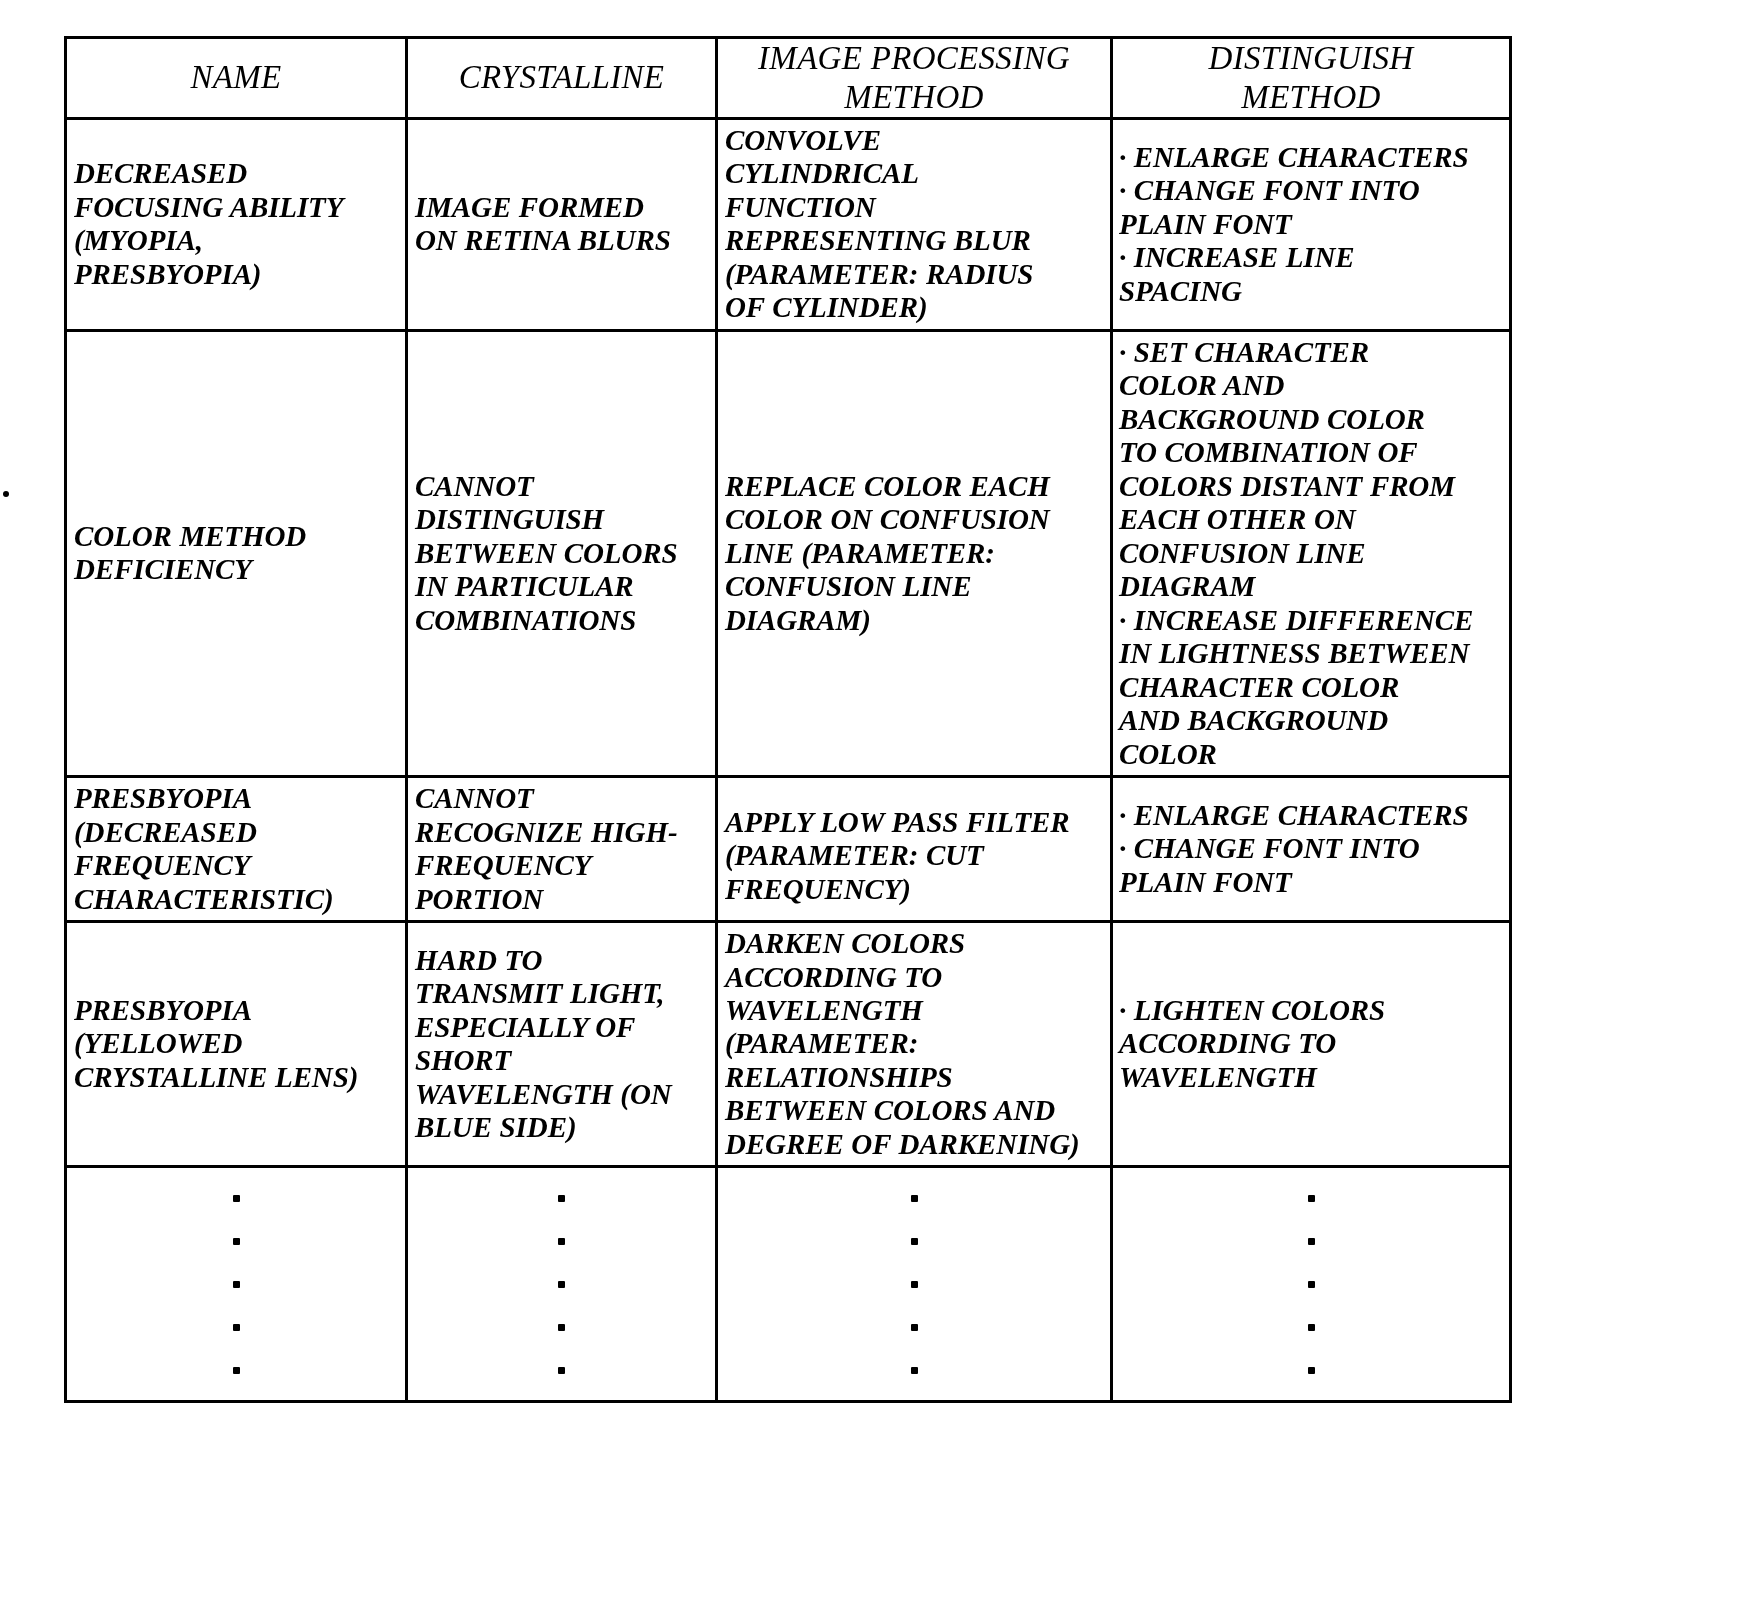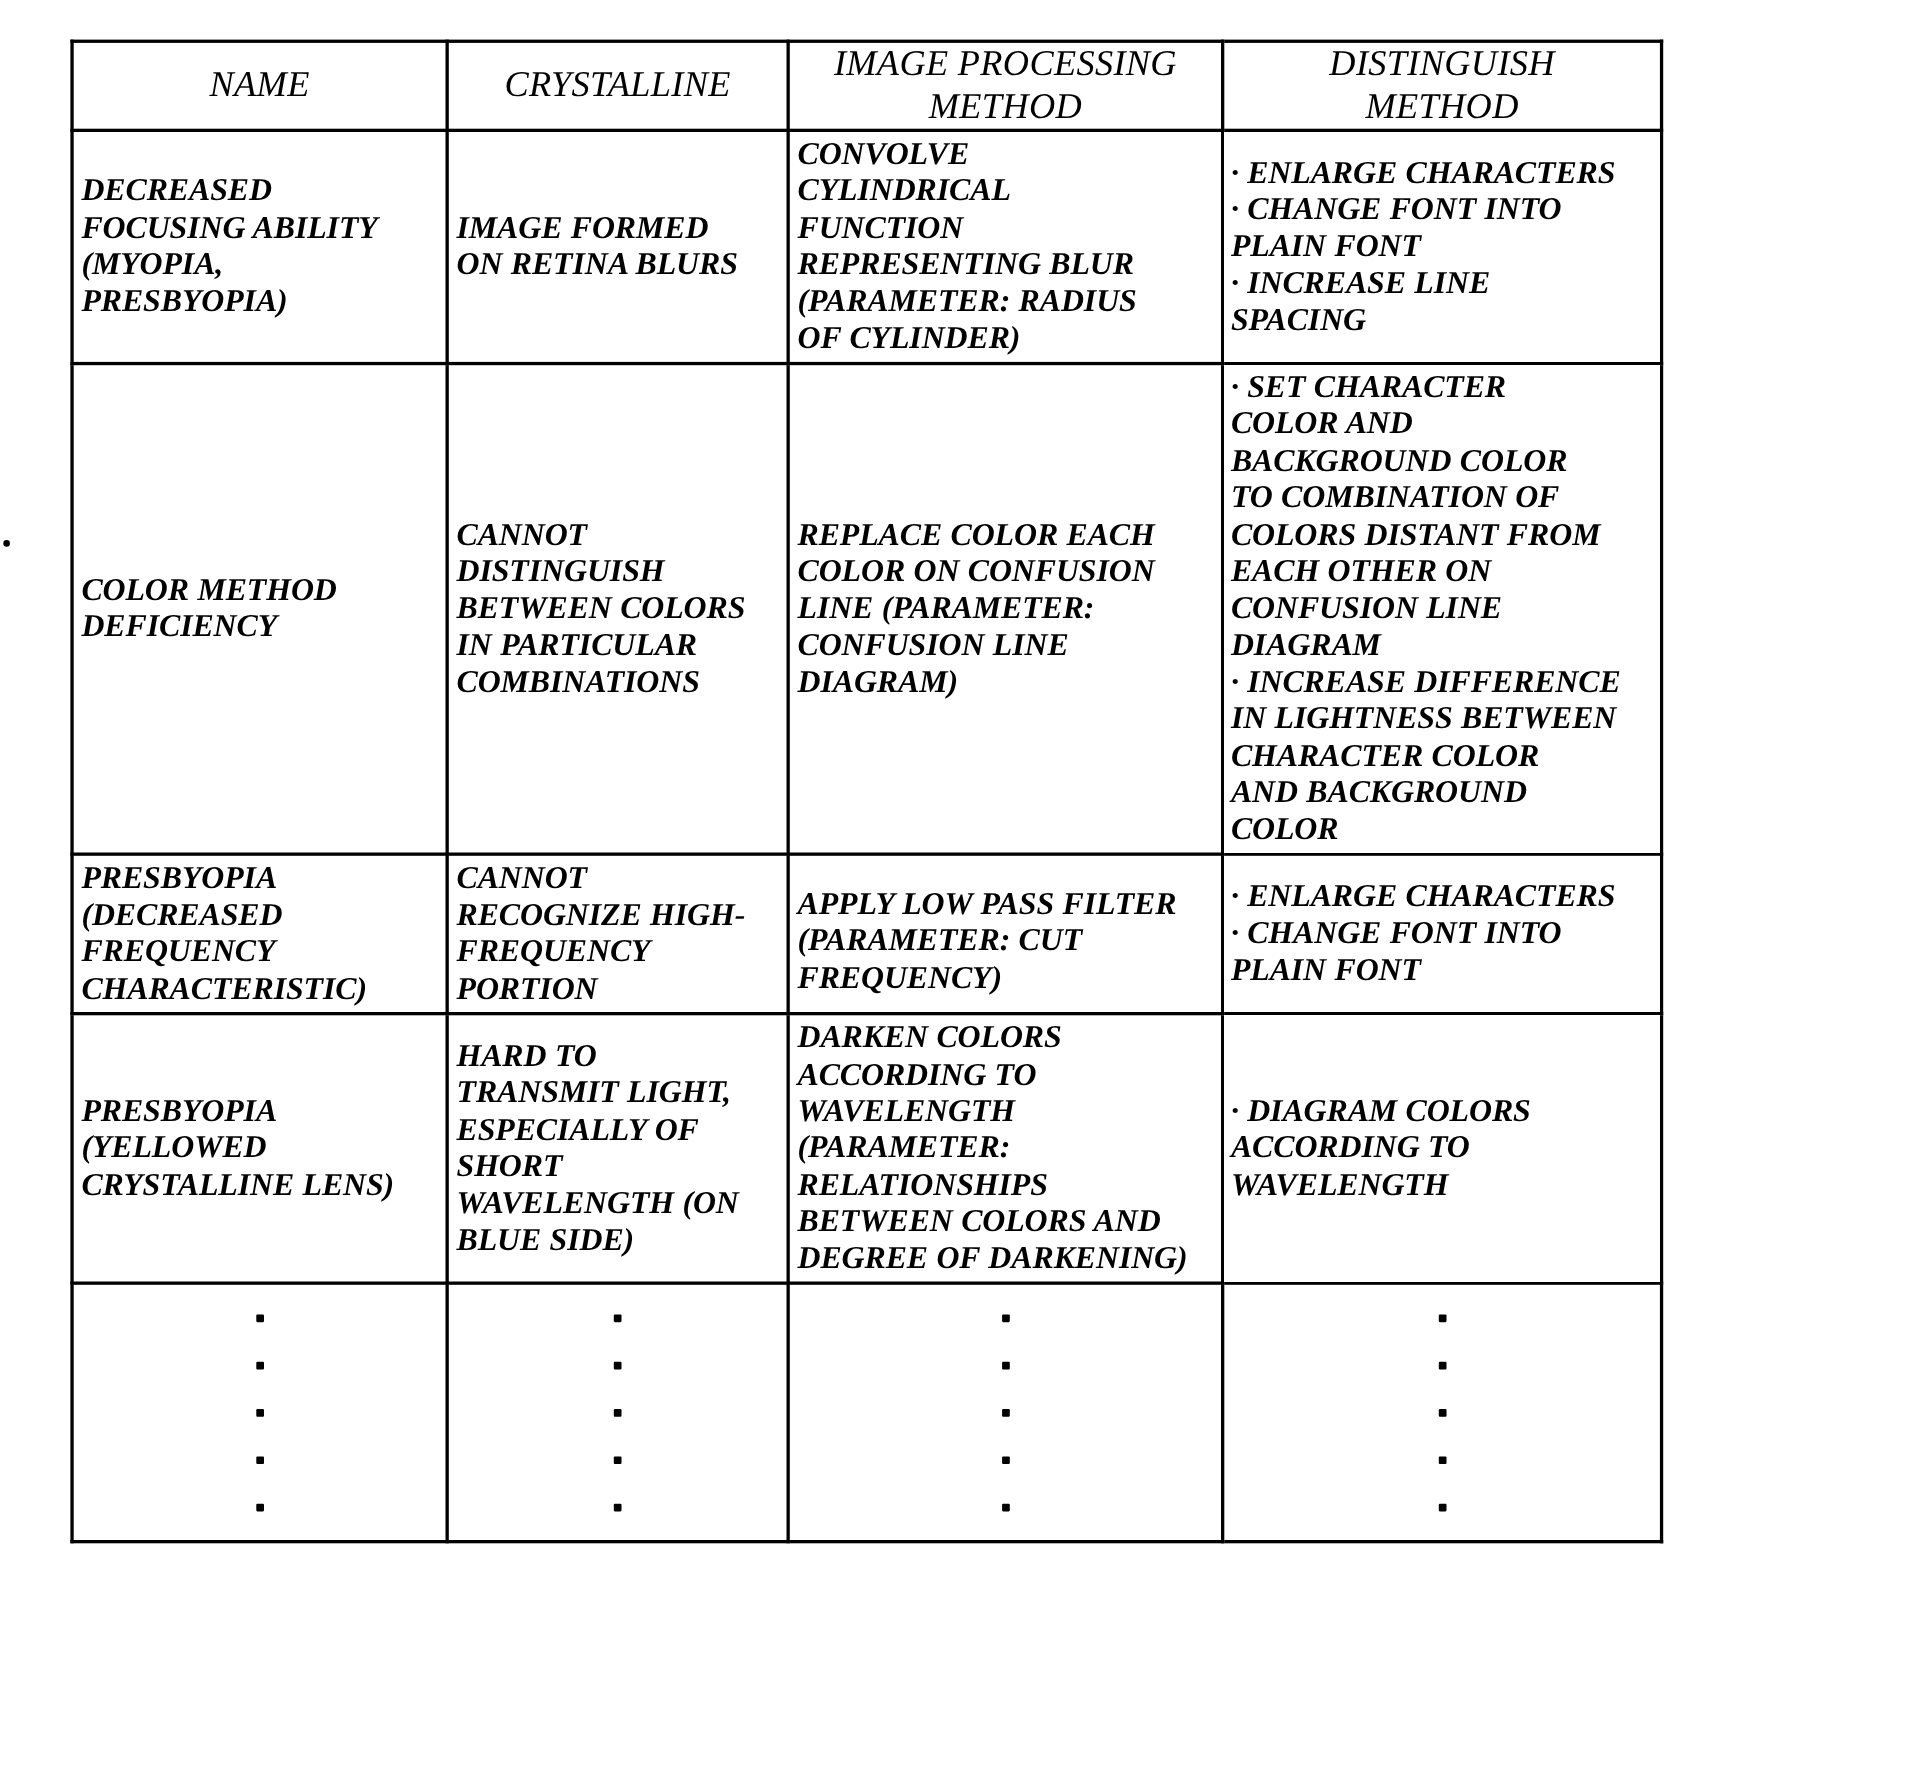--- a/index.html
+++ b/index.html
@@ -254,21 +254,21 @@
           <td>
             <div class="cell top">DARKEN COLORS
 ACCORDING TO
 WAVELENGTH
 (PARAMETER:
 RELATIONSHIPS
 BETWEEN COLORS AND
 DEGREE OF DARKENING)</div>
           </td>
           <td class="mod">
-            <div class="cell mid">· DIAGRAM COLORS
+            <div class="cell mid">· LIGHTEN COLORS
 ACCORDING TO
 WAVELENGTH</div>
           </td>
         </tr>
 
         <tr>
           <td class="vdots">
             <div class="vdots-inner">
               <span class="vdot"></span>
                 <span class="vdot"></span>

